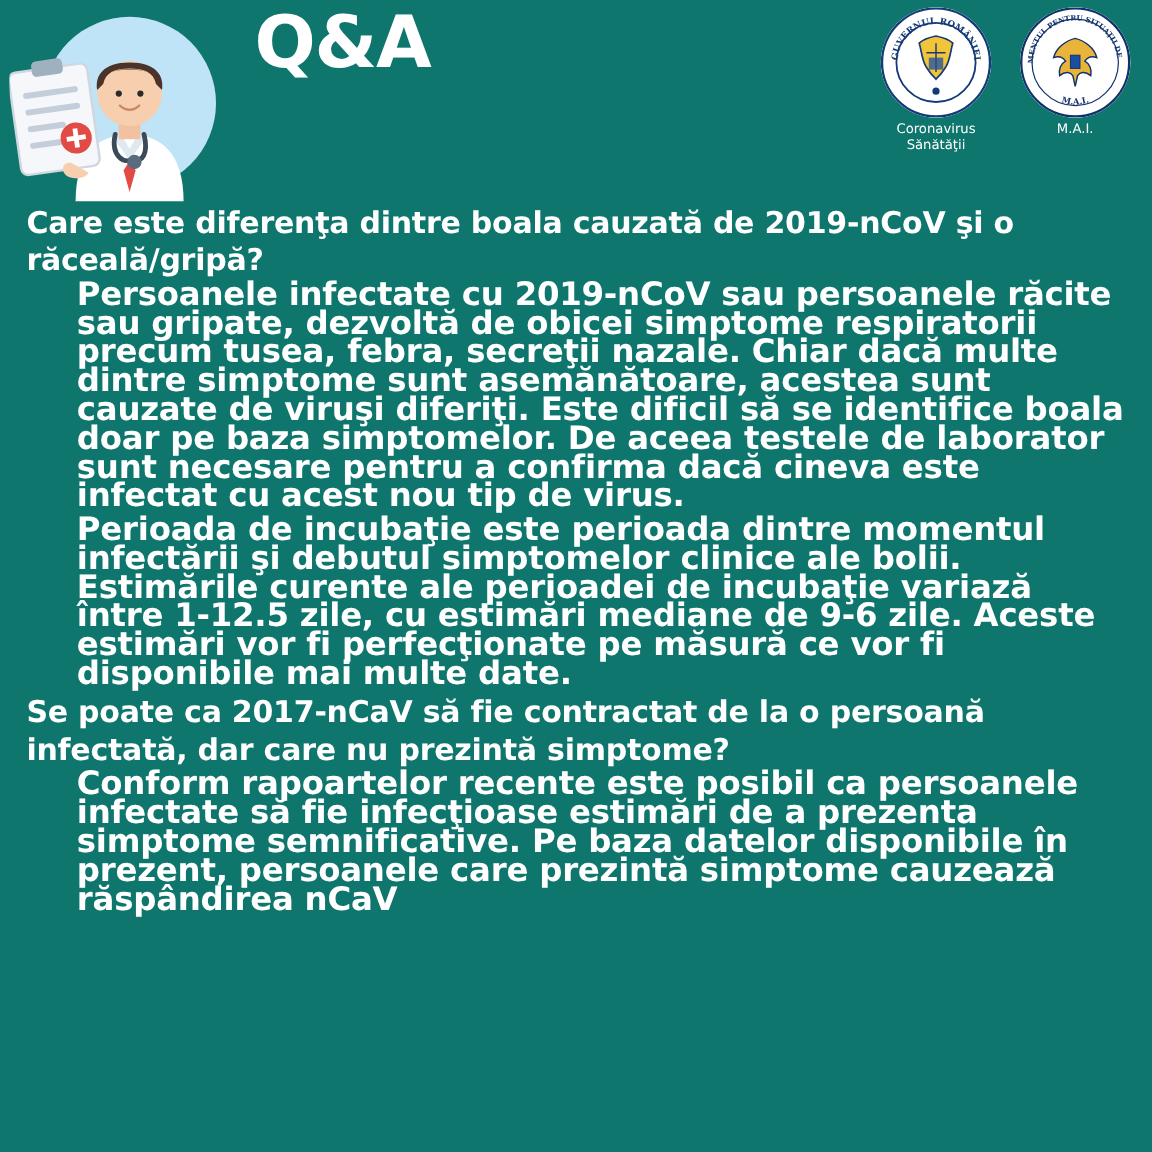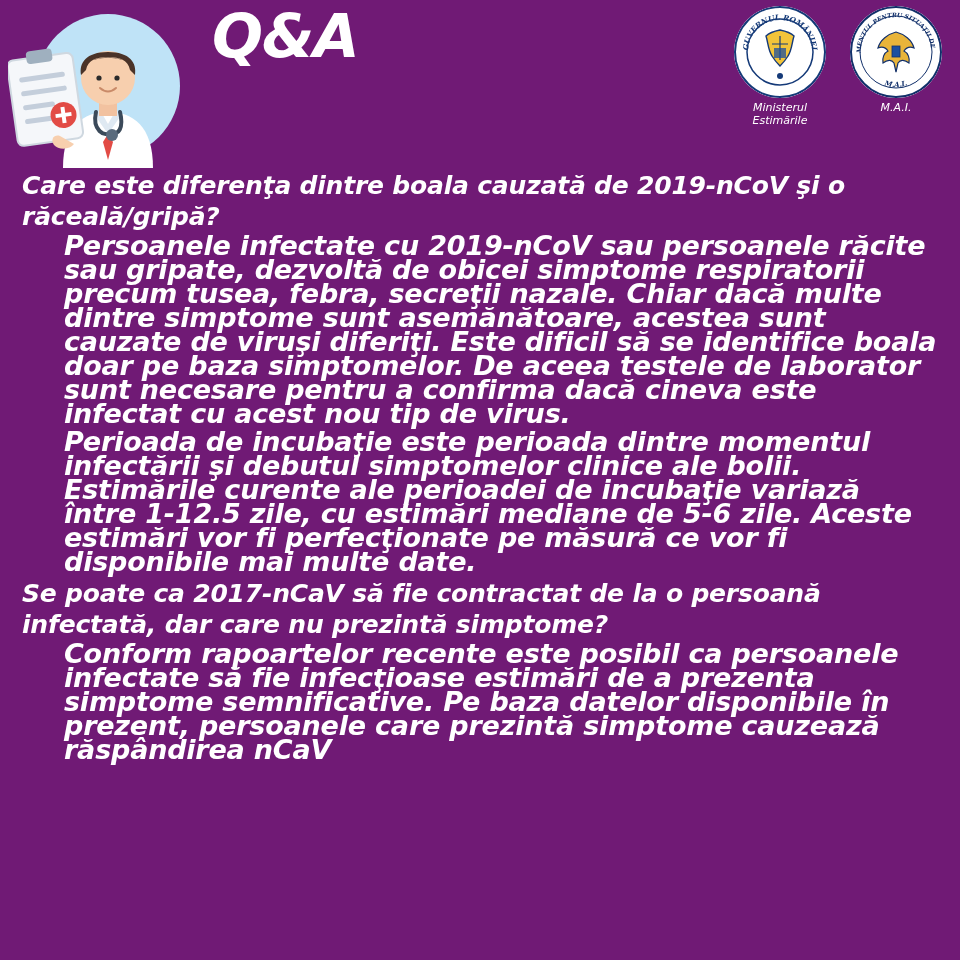--- a/index.html
+++ b/index.html
@@ -12,23 +12,22 @@
   }
   body {
     background: #3d9be9;
     font-family: "DejaVu Sans", sans-serif;
     color: #ffffff;
   }
   .page {
     position: relative;
     width: 960px;
     height: 960px;
-    background: #701a75;
+    background: #0f766e;
     overflow: hidden;
-    font-style: italic;
   }
 
   
   .header {
     position: relative;
     height: 170px;
     width: 100%;
   }
   .doctor-illustration {
     position: absolute;
@@ -179,21 +178,21 @@
               <textPath href="#topArc" startOffset="50%" text-anchor="middle">GUVERNUL ROMÂNIEI</textPath>
             </text>
 
             <path d="M46 24 C36 26 32 30 32 30 C34 36 34 44 38 50 C41 55 46 60 46 60 C46 60 51 55 54 50 C58 44 58 36 60 30 C60 30 56 26 46 24 Z" fill="#f2c43a" stroke="#153a78" stroke-width="1.4"></path>
             <path d="M46 30 L46 54" stroke="#153a78" stroke-width="1.2"></path>
             <path d="M38 38 L54 38" stroke="#153a78" stroke-width="1.2"></path>
             <rect x="40" y="42" width="12" height="10" fill="#1b4fa0" opacity="0.75"></rect>
             <circle cx="46" cy="70" r="3" fill="#153a78"></circle>
           </svg>
         </div>
-        <div class="emblem-caption">Ministerul Estimările</div>
+        <div class="emblem-caption">Coronavirus Sănătăţii</div>
       </div>
 
       <div class="emblem-wrap">
         <div class="emblem">
           <svg width="92" height="92" viewBox="0 0 92 92" xmlns="http://www.w3.org/2000/svg">
             <circle cx="46" cy="46" r="45" fill="#ffffff" stroke="#12306a" stroke-width="2"></circle>
             <circle cx="46" cy="46" r="36" fill="#ffffff" stroke="#12306a" stroke-width="1"></circle>
             <path id="topArc2" d="M 46 11 m -35 35 a 35 35 0 0 1 70 0" fill="none"></path>
             <text font-size="6" font-weight="bold" fill="#12306a" font-family="DejaVu Serif, serif">
               <textPath href="#topArc2" startOffset="50%" text-anchor="middle">DEPARTAMENTUL PENTRU SITUAŢII DE URGENŢĂ</textPath>
@@ -214,21 +213,21 @@
   </div>
 
   <div class="content">
 
     <div class="qa-block">
       <p class="question">Care este diferenţa dintre boala cauzată de 2019-nCoV şi o răceală/gripă?</p>
       <p class="answer">Persoanele infectate cu 2019-nCoV sau persoanele răcite sau gripate, dezvoltă de obicei simptome respiratorii precum tusea, febra, secreţii nazale. Chiar dacă multe dintre simptome sunt asemănătoare, acestea sunt cauzate de viruşi diferiţi. Este dificil să se identifice boala doar pe baza simptomelor. De aceea testele de laborator sunt necesare pentru a confirma dacă cineva este infectat cu acest nou tip de virus.</p>
     </div>
 
     <div class="qa-block">
-      <p class="answer">Perioada de incubaţie este perioada dintre momentul infectării şi debutul simptomelor clinice ale bolii. Estimările curente ale perioadei de incubaţie variază între 1-12.5 zile, cu estimări mediane de 5-6 zile. Aceste estimări vor fi perfecţionate pe măsură ce vor fi disponibile mai multe date.</p>
+      <p class="answer">Perioada de incubaţie este perioada dintre momentul infectării şi debutul simptomelor clinice ale bolii. Estimările curente ale perioadei de incubaţie variază între 1-12.5 zile, cu estimări mediane de 9-6 zile. Aceste estimări vor fi perfecţionate pe măsură ce vor fi disponibile mai multe date.</p>
     </div>
 
     <div class="qa-block">
       <p class="question">Se poate ca 2017-nCaV să fie contractat de la o persoană infectată, dar care nu prezintă simptome?</p>
       <p class="answer">Conform rapoartelor recente este posibil ca persoanele infectate să fie infecţioase estimări de a prezenta simptome semnificative. Pe baza datelor disponibile în prezent, persoanele care prezintă simptome cauzează răspândirea nCaV</p>
     </div>
 
   </div>
 
 </div>

